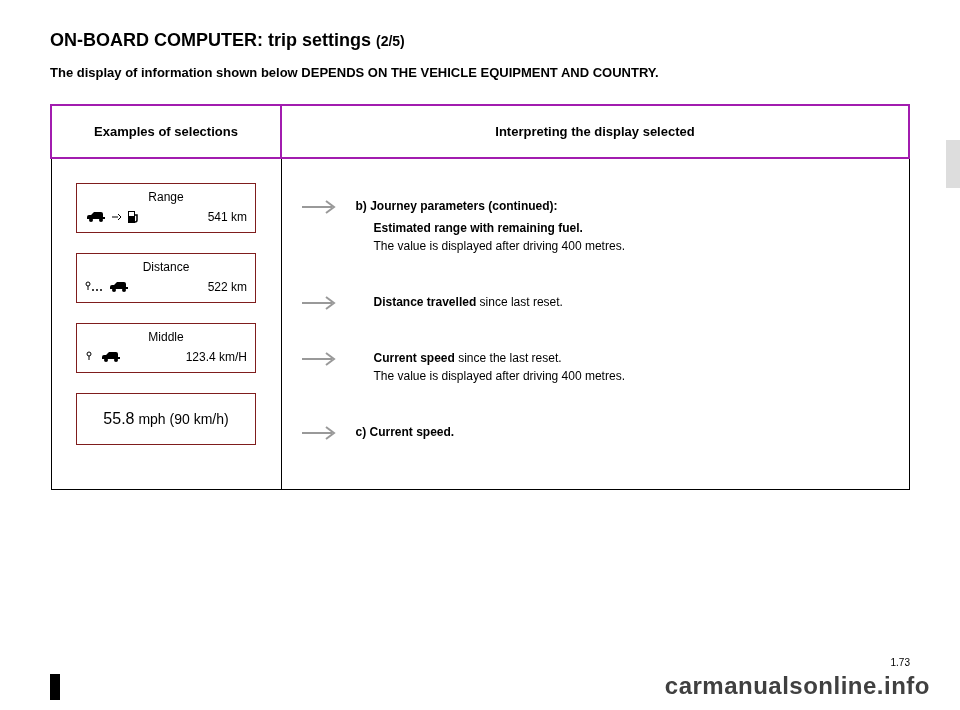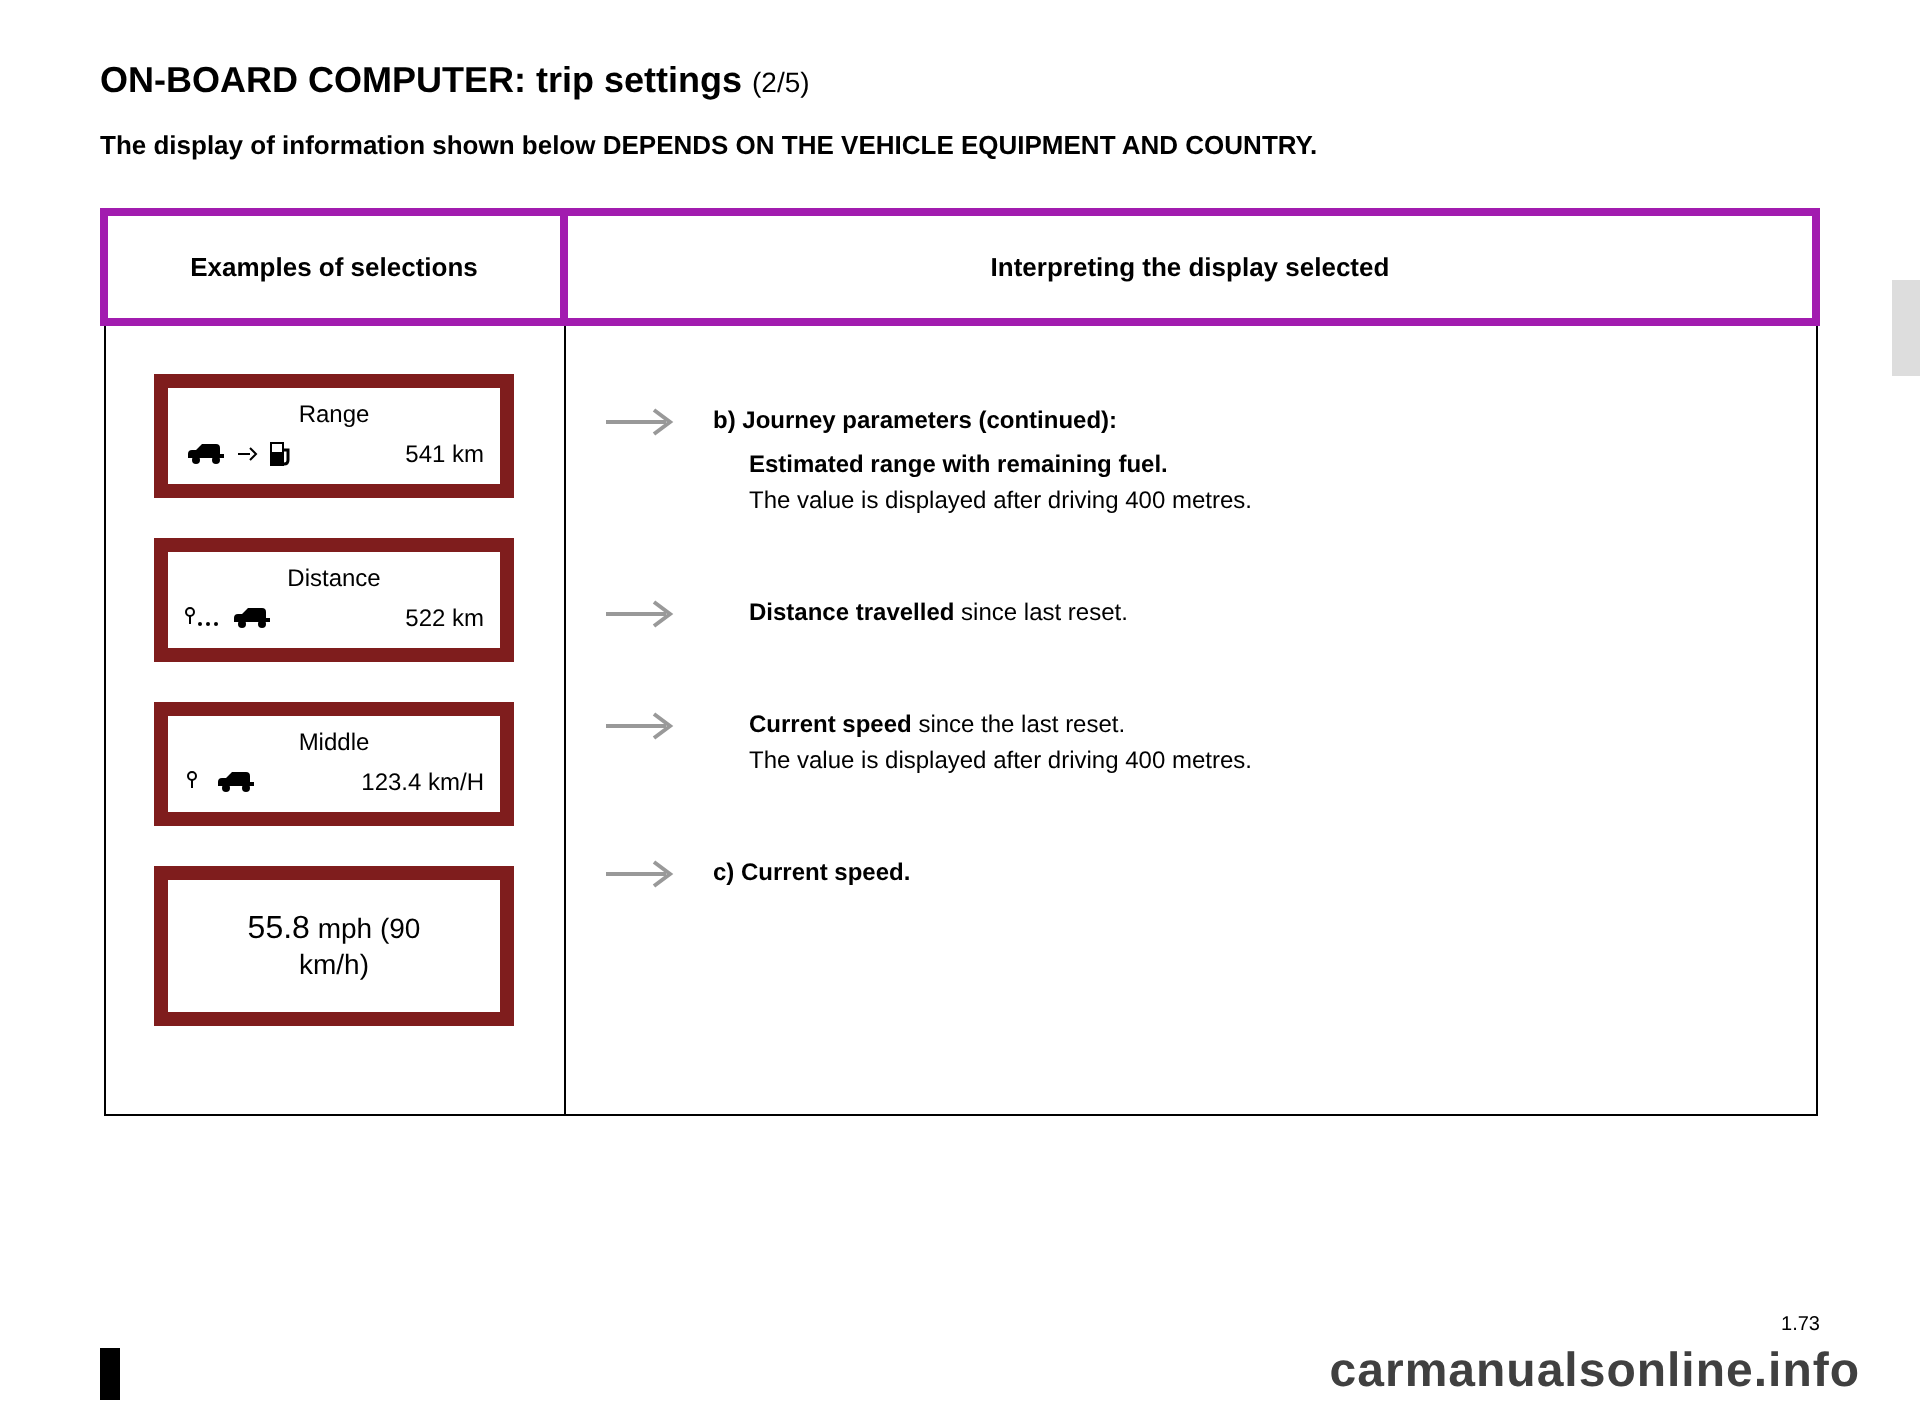--- a/index.html
+++ b/index.html
@@ -6,44 +6,44 @@
     body {
       width: 960px;
       height: 710px;
       background: #fff;
       font-family: Arial, Helvetica, sans-serif;
       color: #000;
       position: relative;
       padding: 30px 50px 40px 50px;
     }
     .page-title { font-size: 18px; font-weight: bold; margin-bottom: 14px; }
-    .page-title .sub { font-size: 14px; font-weight: normal; }
+    .page-title .sub { font-size: 14px; font-weight: bold; }
     .notice { font-size: 13px; font-weight: bold; margin-bottom: 24px; margin-top: 11px; }
     table.main {
       width: 100%;
       border-collapse: collapse;
       border: 1px solid #000;
     }
     table.main th {
-      border: 4px solid #a21caf;
+      border: 2px solid #a21caf;
       padding: 18px 8px;
       font-size: 13px;
       font-weight: bold;
       text-align: center;
       vertical-align: middle;
     }
     table.main td {
       border-left: 1px solid #000;
       border-right: 1px solid #000;
       vertical-align: top;
       padding: 14px 18px 24px 18px;
     }
     .col-examples { width: 230px; }
     .display-box {
-      border: 7px solid #7f1d1d;
+      border: 1px solid #7f1d1d;
       width: 180px;
       margin: 10px auto 20px auto;
       padding: 6px 8px 8px 8px;
       text-align: center;
       font-size: 12px;
     }
     .display-box .db-title { margin-bottom: 6px; }
     .db-row { display: flex; align-items: center; justify-content: space-between; }
     .db-value { font-size: 12px; text-align: right; flex: 1; }
     .db-icons { display: flex; align-items: center; gap: 5px; }

